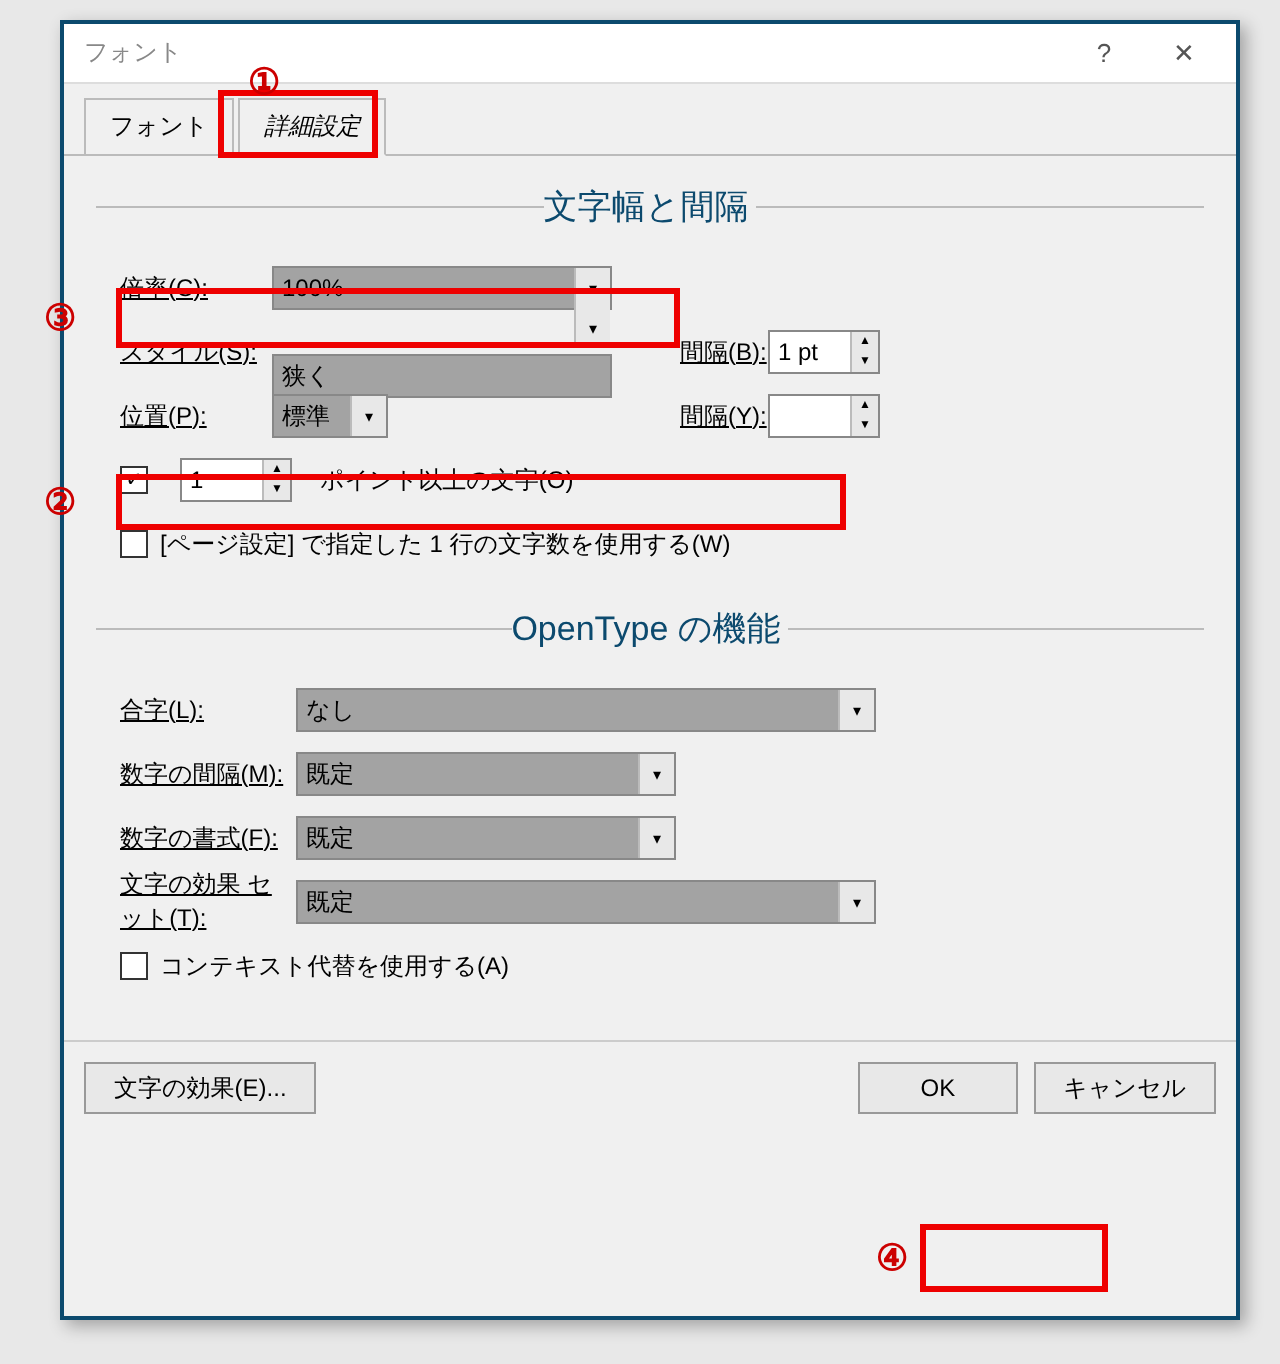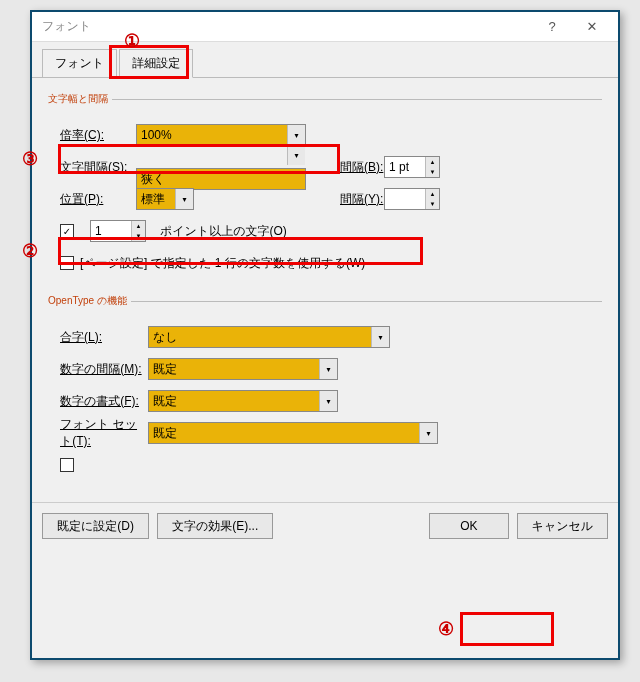--- a/index.html
+++ b/index.html
@@ -50,54 +50,56 @@
     padding: 5px 12px;
     border: 1px solid #bbb;
     background: #f0f0f0;
     margin-right: 2px;
     position: relative;
     top: 1px;
   }
   .tab.active {
     background: #f0f0f0;
     border-bottom: 1px solid #f0f0f0;
+    font-style: italic;
   }
   .tab-body {
     border-top: 1px solid #bbb;
     padding: 14px 16px 6px 16px;
     background: #f0f0f0;
   }
   fieldset {
     border: none;
     border-top: 1px solid #bbb;
     margin: 0 0 10px 0;
     padding: 10px 0 2px 0;
   }
   fieldset legend {
-    font-size: 10px;
+    font-size: 17px;
     padding: 0 4px 0 0;
-    color: #c2410c;
+    color: #0c4a6e;
+    text-align: center;
   }
   .row {
     display: flex;
     align-items: center;
     margin: 6px 0;
     height: 26px;
   }
   .lbl {
     display: inline-block;
     padding-left: 12px;
     text-decoration: underline;
   }
   .lbl.w1 { width: 88px; }
   .lbl.w2 { width: 100px; }
   select, .dd {
     height: 22px;
     border: 1px solid #888;
-    background: #eab308;
+    background: #a3a3a3;
     font-size: 12px;
     padding: 0 20px 0 4px;
     appearance: none;
     position: relative;
   }
   .dd-wrap { position: relative; display: inline-block; }
   .dd-arrow {
     position: absolute;
     right: 1px;
     top: 1px;
@@ -213,21 +215,21 @@
 
       <div class="row">
         <span class="lbl w1">倍率(C):</span>
         <span class="dd-wrap">
           <input class="dd" style="width: 170px;" value="100%">
           <span class="dd-arrow">▾</span>
         </span>
       </div>
 
       <div class="row">
-        <span class="lbl w1">文字間隔(S):</span>
+        <span class="lbl w1">スタイル(S):</span>
         <span class="dd-wrap">
           <input class="dd" style="width: 170px; margin-top: 24px;" value="狭く">
           <span class="dd-arrow">▾</span>
         </span>
         <span style="width:22px"></span>
         <span class="lbl" style="width:56px">間隔(B):</span>
         <span class="spin">
           <span class="val">1 pt</span>
           <span class="spinbtns">
               <div>▲</div>
@@ -276,57 +278,57 @@
         </span>
       </div>
     </fieldset>
 
     <fieldset>
       <legend>OpenType の機能</legend>
 
       <div class="row">
         <span class="lbl w2">合字(L):</span>
         <span class="dd-wrap">
-          <input class="dd" style="width: 242px;" value="なし">
+          <input class="dd" style="width: 290px;" value="なし">
           <span class="dd-arrow">▾</span>
         </span>
       </div>
       <div class="row">
         <span class="lbl w2">数字の間隔(M):</span>
         <span class="dd-wrap">
           <input class="dd" style="width: 190px;" value="既定">
           <span class="dd-arrow">▾</span>
         </span>
       </div>
       <div class="row">
         <span class="lbl w2">数字の書式(F):</span>
         <span class="dd-wrap">
           <input class="dd" style="width: 190px;" value="既定">
           <span class="dd-arrow">▾</span>
         </span>
       </div>
       <div class="row">
-        <span class="lbl w2">フォント セット(T):</span>
+        <span class="lbl w2">文字の効果 セット(T):</span>
         <span class="dd-wrap">
           <input class="dd" style="width: 290px;" value="既定">
           <span class="dd-arrow">▾</span>
         </span>
       </div>
       <div class="row">
         <span style="padding-left:12px;display:inline-flex;align-items:center">
           <span class="chk"></span>
+          <span>コンテキスト代替を使用する(A)</span>
         </span>
       </div>
     </fieldset>
 
 
   </div>
 
   <div class="button-bar">
-    <span class="wbtn">既定に設定(D)</span>
     <span class="wbtn">文字の効果(E)...</span>
     <span class="spacer"></span>
     <span class="wbtn" style="padding:4px 30px">OK</span>
     <span class="wbtn">キャンセル</span>
   </div>
 
 </div>
 
 <div class="highlight" style="left:109px; top:45px; width:80px; height:34px"></div>
 <div class="callout" style="left:124px; top:30px">①</div>

